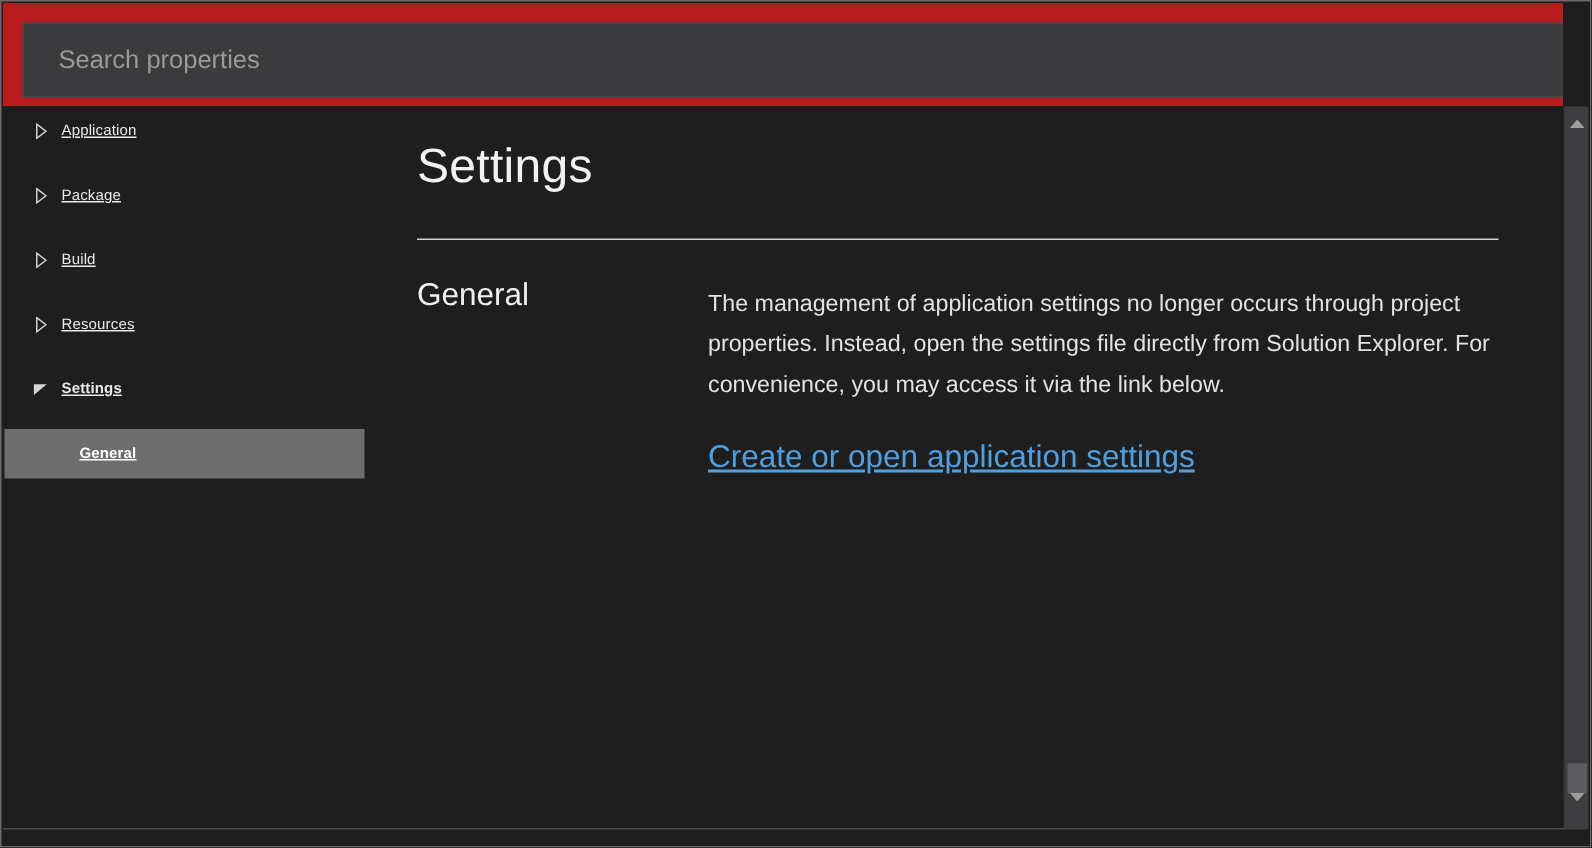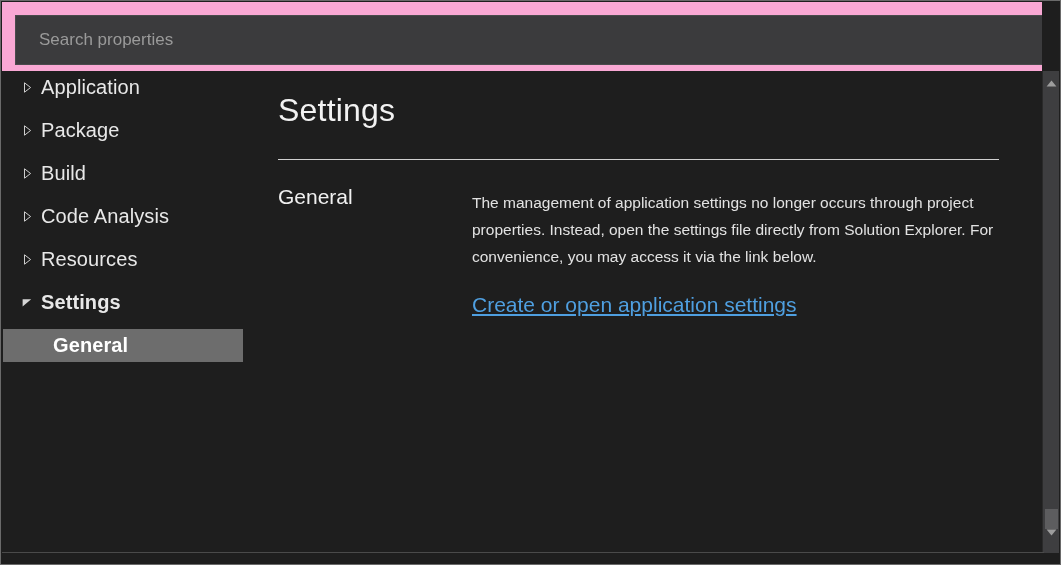--- a/index.html
+++ b/index.html
@@ -22,21 +22,21 @@
     overflow: hidden;
   }
 
   
   .search-region {
     position: absolute;
     left: 1px;
     top: 1px;
     width: 1042px;
     height: 69px;
-    background: #f9a8d4;
+    background: #b91c1c;
     box-sizing: border-box;
   }
   .search-box {
     position: absolute;
     left: 13px;
     top: 13px;
     width: 1029px;
     height: 50px;
     box-sizing: border-box;
     background: #3b3b3d;
@@ -103,24 +103,25 @@
   .twisty {
     width: 20px;
     height: 20px;
     display: inline-flex;
     align-items: center;
     justify-content: center;
     flex: 0 0 20px;
   }
   .twisty svg { display: block; }
   .tree-label {
-    font-size: 20px;
+    font-size: 10px;
     color: #e8e8e8;
     letter-spacing: .1px;
     padding-left: 4px;
+    text-decoration: underline;
   }
   .tree-item.expanded .tree-label { font-weight: bold; }
   .tree-item.selected .tree-label {
     font-weight: bold;
     color: #ffffff;
   }
 
   
   .content {
     position: absolute;
@@ -274,28 +275,20 @@
 
       <div class="tree-item lvl0">
         <span class="twisty">
           <svg width="9" height="11" viewBox="0 0 9 11">
               <path d="M1.5 0.8 L7.6 5.5 L1.5 10.2 Z" fill="none" stroke="#cfcfcf" stroke-width="1"></path>
             </svg>
         </span>
         <span class="tree-label">Build</span>
       </div>
 
-      <div class="tree-item lvl0">
-        <span class="twisty">
-          <svg width="9" height="11" viewBox="0 0 9 11">
-              <path d="M1.5 0.8 L7.6 5.5 L1.5 10.2 Z" fill="none" stroke="#cfcfcf" stroke-width="1"></path>
-            </svg>
-        </span>
-        <span class="tree-label">Code Analysis</span>
-      </div>
 
 
       <div class="tree-item lvl0">
         <span class="twisty">
           <svg width="9" height="11" viewBox="0 0 9 11">
               <path d="M1.5 0.8 L7.6 5.5 L1.5 10.2 Z" fill="none" stroke="#cfcfcf" stroke-width="1"></path>
             </svg>
         </span>
         <span class="tree-label">Resources</span>
       </div>

